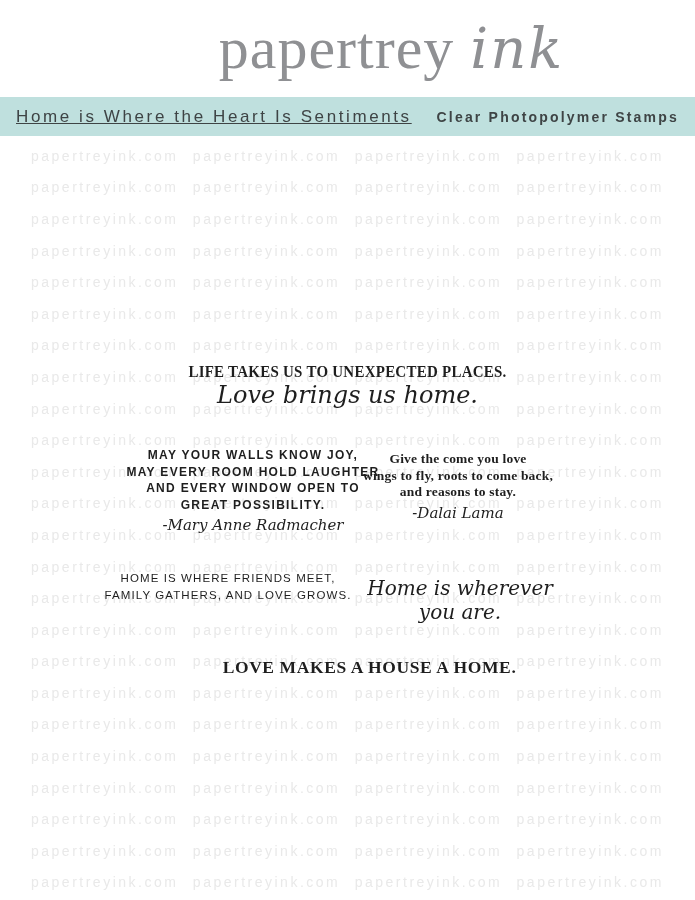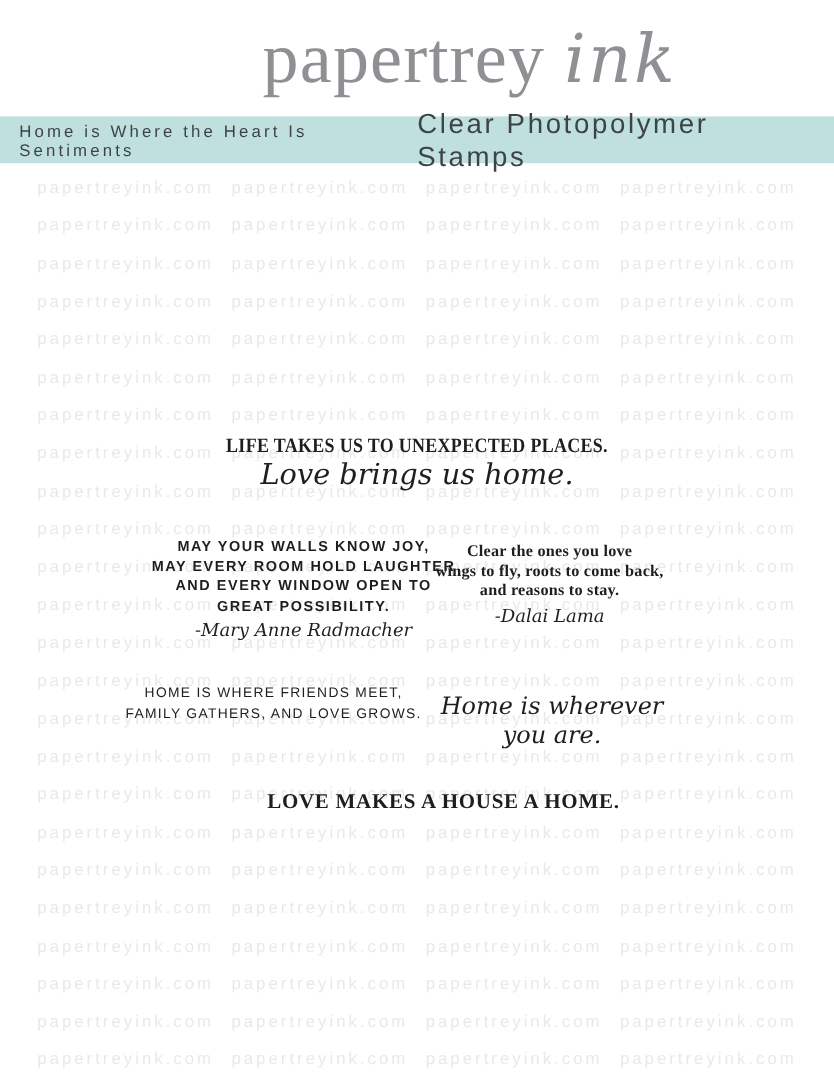--- a/index.html
+++ b/index.html
@@ -42,26 +42,26 @@
   }
   
   .banner{
     position:absolute;top:97px;left:0;width:100%;height:39px;
     background:var(--banner-bg);
     display:flex;align-items:center;justify-content:space-between;
     padding:0 16px;
     z-index:3;
   }
   .banner-left{
-    font-size:14px;letter-spacing:2.6px;
-    color:var(--banner-text);font-weight:400;
+    font-size:17px;letter-spacing:2.6px;
+    color:var(--banner-text);font-weight:400;text-decoration:underline;
   }
   .banner-right{
-    font-size:23px;letter-spacing:2.2px;
-    color:var(--banner-text);font-weight:400;
+    font-size:14px;letter-spacing:2.2px;
+    color:var(--banner-text);font-weight:700;
   }
   
   .watermark{
     position:absolute;top:140px;left:0;right:0;bottom:0;
     overflow:hidden;z-index:1;
   }
   .wm-row{
     height:31.6px;
     display:flex;align-items:center;justify-content:space-between;
     padding:0 31px;
@@ -283,21 +283,21 @@
 
   <div class="stamp stamp-walls">
     <div class="sans-caps">MAY YOUR WALLS KNOW JOY,</div>
     <div class="sans-caps">MAY EVERY ROOM HOLD LAUGHTER</div>
     <div class="sans-caps">AND EVERY WINDOW OPEN TO</div>
     <div class="sans-caps">GREAT POSSIBILITY.</div>
     <div class="attr-script">-Mary Anne Radmacher</div>
   </div>
 
   <div class="stamp stamp-wings">
-    <div class="serif-mixed">Clear the ones you love</div>
+    <div class="serif-mixed">Give the come you love</div>
     <div class="serif-mixed">wings to fly, roots to come back,</div>
     <div class="serif-mixed">and reasons to stay.</div>
     <div class="attr-script">-Dalai Lama</div>
   </div>
 
   <div class="stamp stamp-friends">
     <div class="sans-caps-sm">HOME IS WHERE FRIENDS MEET,</div>
     <div class="sans-caps-sm">FAMILY GATHERS, AND LOVE GROWS.</div>
   </div>
 

